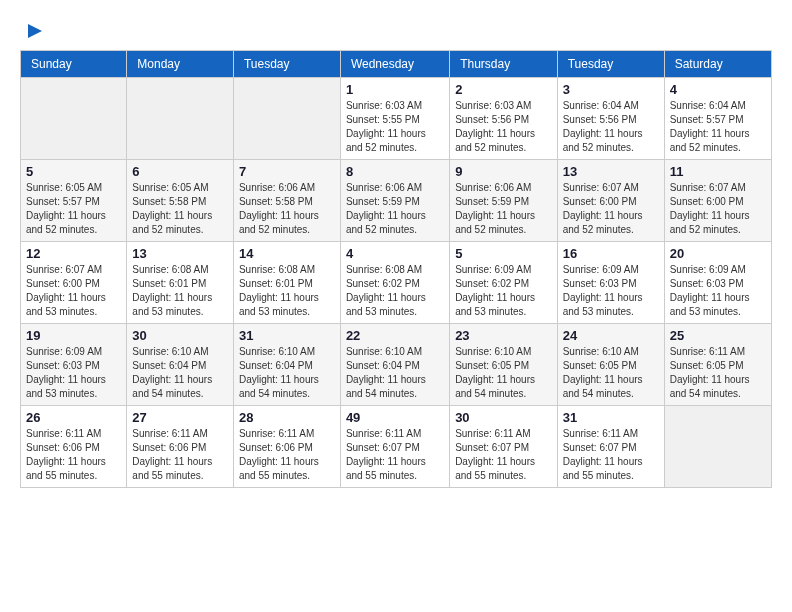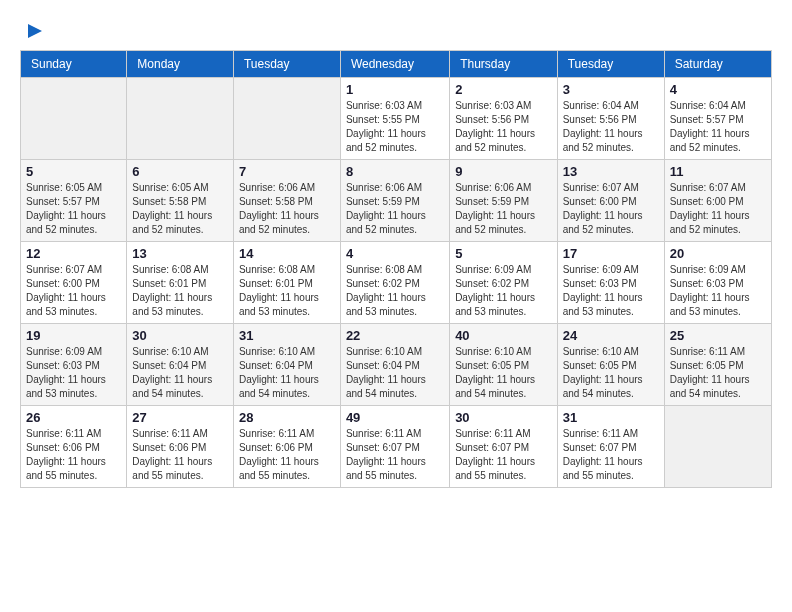--- a/index.html
+++ b/index.html
@@ -224,21 +224,21 @@
 and 53 minutes.</div>
         </td>
         <td>
           <span class="day-num">5</span>
           <div class="day-info" style="white-space: pre-line;">Sunrise: 6:09 AM
 Sunset: 6:02 PM
 Daylight: 11 hours
 and 53 minutes.</div>
         </td>
         <td>
-          <span class="day-num">17</span>
+          <span class="day-num">16</span>
           <div class="day-info" style="white-space: pre-line;">Sunrise: 6:09 AM
 Sunset: 6:03 PM
 Daylight: 11 hours
 and 53 minutes.</div>
         </td>
         <td>
           <span class="day-num">20</span>
           <div class="day-info" style="white-space: pre-line;">Sunrise: 6:09 AM
 Sunset: 6:03 PM
 Daylight: 11 hours
@@ -268,21 +268,21 @@
 and 54 minutes.</div>
         </td>
         <td>
           <span class="day-num">22</span>
           <div class="day-info" style="white-space: pre-line;">Sunrise: 6:10 AM
 Sunset: 6:04 PM
 Daylight: 11 hours
 and 54 minutes.</div>
         </td>
         <td>
-          <span class="day-num">40</span>
+          <span class="day-num">23</span>
           <div class="day-info" style="white-space: pre-line;">Sunrise: 6:10 AM
 Sunset: 6:05 PM
 Daylight: 11 hours
 and 54 minutes.</div>
         </td>
         <td>
           <span class="day-num">24</span>
           <div class="day-info" style="white-space: pre-line;">Sunrise: 6:10 AM
 Sunset: 6:05 PM
 Daylight: 11 hours

